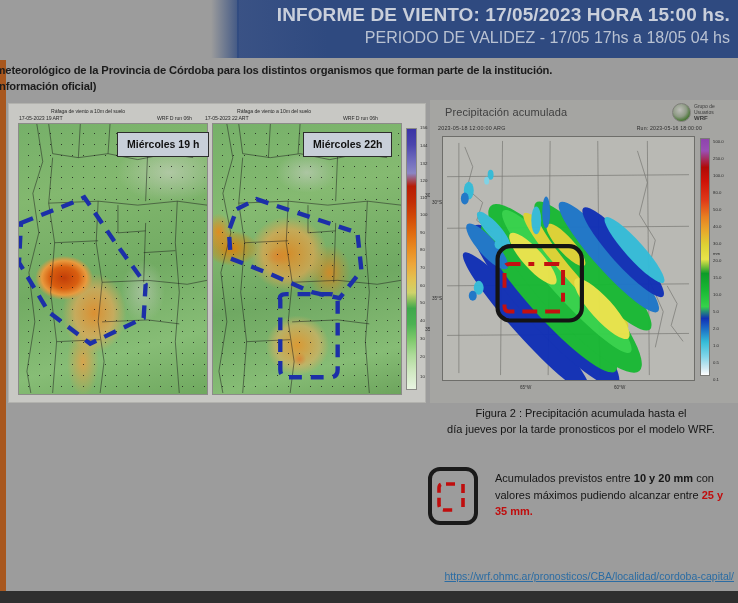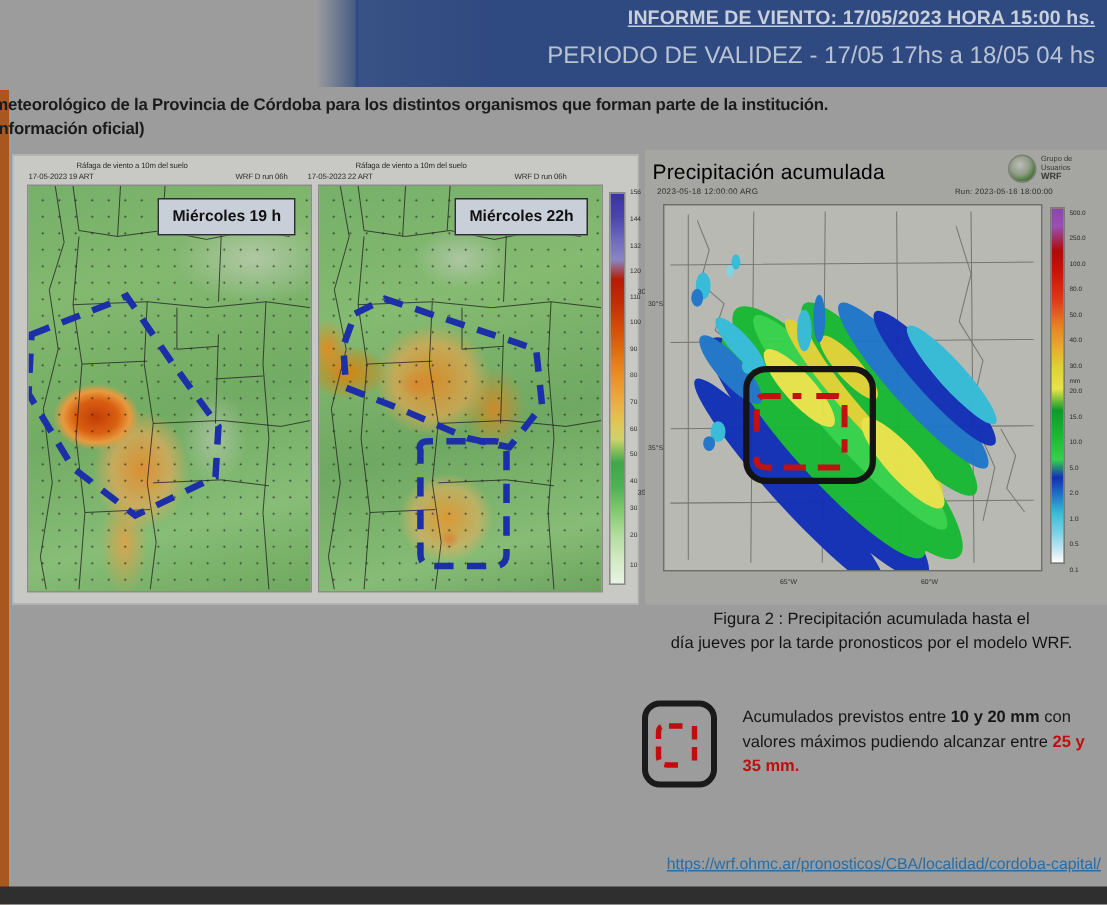--- a/index.html
+++ b/index.html
@@ -39,25 +39,24 @@
   }
   .header::before{
     content:"";
     position:absolute; left:-26px; top:0; width:28px; height:58px;
     background: linear-gradient(90deg, rgba(47,74,128,0) 0%, rgba(47,74,128,.85) 100%);
   }
   .hdr-line1 {
     position: absolute;
     right: 8px; top: 4px;
     color: #c9cfdb;
-    font-size: 13px;
+    font-size: 19px;
     font-weight: bold;
     letter-spacing: .1px;
     white-space: nowrap;
-    text-decoration: underline;
   }
   .hdr-line2 {
     position: absolute;
     right: 8px; top: 29px;
     color: #b9c2d2;
     font-size: 16px;
     font-weight: normal;
     white-space: nowrap;
   }
 
@@ -139,21 +138,21 @@
   .maplabel {
     position: absolute;
     background: #c8cfd9;
     border: 1.2px solid #2d2d2d;
     color: #111;
     font-size: 10.5px;
     font-weight: bold;
     padding: 5px 9px 6px;
     white-space: nowrap;
   }
-  .ml-left  { left: 96px; top: 28px; }
+  .ml-left  { left: 108px; top: 28px; }
   .ml-right { left: 294px; top: 28px; }
 
   
   .dashbox { position:absolute; inset:0; pointer-events:none; }
   .dashbox path, .dashbox rect {
     fill:none; stroke:#1c2fa8; stroke-width:4.4;
     stroke-dasharray: 13 9; stroke-linecap: butt;
   }
 
   
@@ -179,22 +178,22 @@
   .axlab { position:absolute; font-size:5px; color:#333; }
 
   
   .fig2 {
     position:absolute;
     left: 430px; top: 100px;
     width: 308px; height: 303px;
     background:#a5a5a2;
   }
   .fig2-title {
-    position:absolute; left: 5px; top: 6px;
-    font-size: 14px; color: #000000; letter-spacing:.1px;
+    position:absolute; left: 15px; top: 6px;
+    font-size: 11px; color: #404040; letter-spacing:.1px;
   }
   .fig2-sub {
     position:absolute; left: 8px; top: 25px;
     font-size: 5.4px; color:#2e2e2e; letter-spacing:.2px;
   }
   .fig2-run {
     position:absolute; right: 36px; top: 25px;
     font-size: 5.2px; color:#2e2e2e; letter-spacing:.2px;
   }
   .logo {

